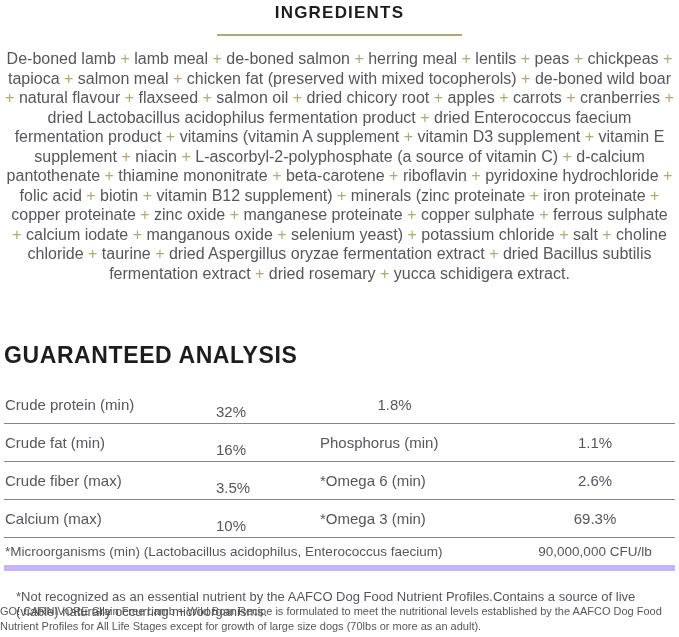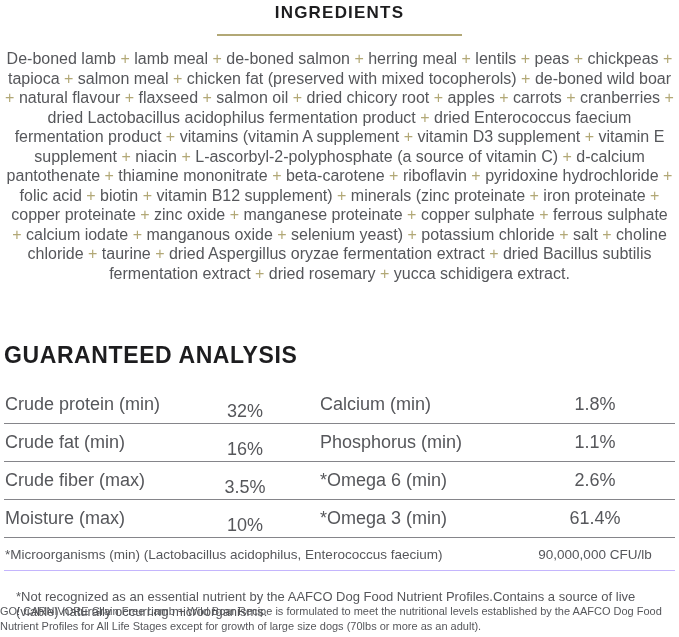--- a/index.html
+++ b/index.html
@@ -50,33 +50,33 @@
     letter-spacing:0.6px;
     color:var(--heading);
   }
   .ga-table{margin-top:17px;}
   .ga-row{
     display:grid;
     grid-template-columns:212px 58px 1fr 160px;
     align-items:center;
     height:38px;
     border-bottom:1px solid var(--divider);
-    font-size:18px;
+    font-size:15px;
     color:var(--body);
   }
   .ga-row .c1{padding-left:1px;}
-  .ga-row .c2{text-align:center;margin-top:14px;}
+  .ga-row .c2{margin-top:14px;}
   .ga-row .c3{padding-left:46px;}
   .ga-row .c4{text-align:center;}
   .ga-row-micro{
     display:grid;
     grid-template-columns:1fr 160px;
     align-items:center;
     height:33px;
-    border-bottom:1px solid #c4b5fd;
+    border-bottom:6px solid #c4b5fd;
     font-size:13.5px;
     color:var(--body);
   }
   .ga-row-micro .c1{padding-left:1px;}
   .ga-row-micro .c4{text-align:center;}
 
   
   .footnote{
     position:absolute;top:577px;left:4px;right:4px;
     margin:12px;
@@ -101,40 +101,39 @@
     <div class="ing-underline"></div>
     <p class="ing-text">De-boned lamb<span class="plus"> + </span>lamb meal<span class="plus"> + </span>de-boned salmon<span class="plus"> + </span>herring meal<span class="plus"> + </span>lentils<span class="plus"> + </span>peas<span class="plus"> + </span>chickpeas<span class="plus"> + </span>tapioca<span class="plus"> + </span>salmon meal<span class="plus"> + </span>chicken fat (preserved with mixed tocopherols)<span class="plus"> + </span>de-boned wild boar<span class="plus"> + </span>natural flavour<span class="plus"> + </span>flaxseed<span class="plus"> + </span>salmon oil<span class="plus"> + </span>dried chicory root<span class="plus"> + </span>apples<span class="plus"> + </span>carrots<span class="plus"> + </span>cranberries<span class="plus"> + </span>dried Lactobacillus acidophilus fermentation product<span class="plus"> + </span>dried Enterococcus faecium fermentation product<span class="plus"> + </span>vitamins (vitamin A supplement<span class="plus"> + </span>vitamin D3 supplement<span class="plus"> + </span>vitamin E supplement<span class="plus"> + </span>niacin<span class="plus"> + </span>L-ascorbyl-2-polyphosphate (a source of vitamin C)<span class="plus"> + </span>d-calcium pantothenate<span class="plus"> + </span>thiamine mononitrate<span class="plus"> + </span>beta-carotene<span class="plus"> + </span>riboflavin<span class="plus"> + </span>pyridoxine hydrochloride<span class="plus"> + </span>folic acid<span class="plus"> + </span>biotin<span class="plus"> + </span>vitamin B12 supplement)<span class="plus"> + </span>minerals (zinc proteinate<span class="plus"> + </span>iron proteinate<span class="plus"> + </span>copper proteinate<span class="plus"> + </span>zinc oxide<span class="plus"> + </span>manganese proteinate<span class="plus"> + </span>copper sulphate<span class="plus"> + </span>ferrous sulphate<span class="plus"> + </span>calcium iodate<span class="plus"> + </span>manganous oxide<span class="plus"> + </span>selenium yeast)<span class="plus"> + </span>potassium chloride<span class="plus"> + </span>salt<span class="plus"> + </span>choline chloride<span class="plus"> + </span>taurine<span class="plus"> + </span>dried Aspergillus oryzae fermentation extract<span class="plus"> + </span>dried Bacillus subtilis fermentation extract<span class="plus"> + </span>dried rosemary<span class="plus"> + </span>yucca schidigera extract.</p>
   </section>
 
   <section class="ga-section">
     <h2 class="ga-heading">GUARANTEED ANALYSIS</h2>
     <div class="ga-table">
         <div class="ga-row">
           <div class="c1">Crude protein (min)</div>
           <div class="c2">32%</div>
-          <div class="c3">Calcium (min)</div>
           <div class="c4">1.8%</div>
         </div>
         <div class="ga-row">
           <div class="c1">Crude fat (min)</div>
           <div class="c2">16%</div>
           <div class="c3">Phosphorus (min)</div>
           <div class="c4">1.1%</div>
         </div>
         <div class="ga-row">
           <div class="c1">Crude fiber (max)</div>
           <div class="c2">3.5%</div>
           <div class="c3">*Omega 6 (min)</div>
           <div class="c4">2.6%</div>
         </div>
         <div class="ga-row">
-          <div class="c1">Moisture (max)</div>
+          <div class="c1">Calcium (max)</div>
           <div class="c2">10%</div>
           <div class="c3">*Omega 3 (min)</div>
-          <div class="c4">61.4%</div>
+          <div class="c4">69.3%</div>
         </div>
         <div class="ga-row-micro">
           <div class="c1">*Microorganisms (min) (Lactobacillus acidophilus, Enterococcus faecium)</div>
           <div class="c4">90,000,000 CFU/lb</div>
         </div>
       </div>
   </section>
 
   <p class="footnote">*Not recognized as an essential nutrient by the AAFCO Dog Food Nutrient Profiles.Contains a source of live (viable) naturally occurring microorganisms.</p>
 

